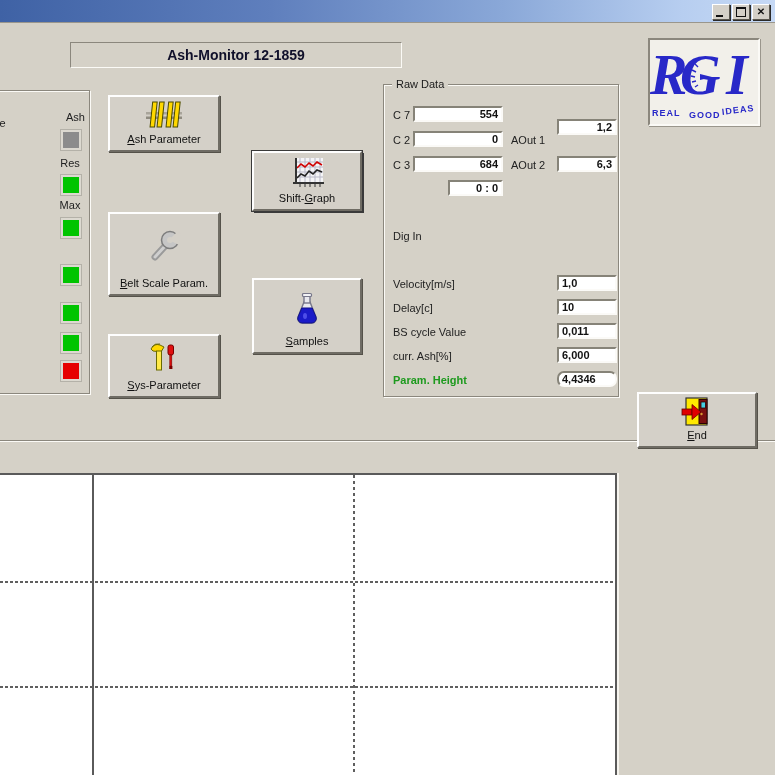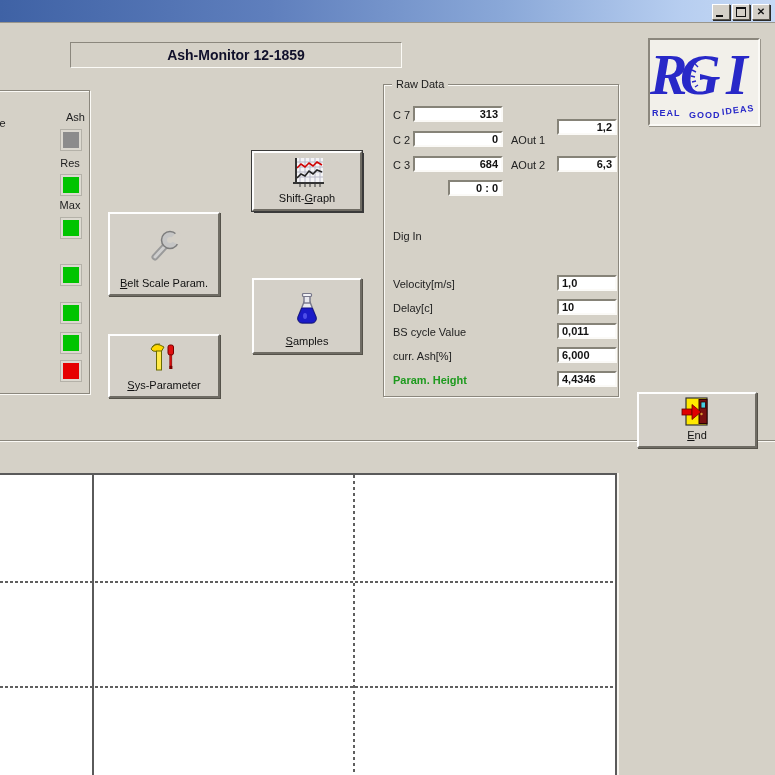--- a/index.html
+++ b/index.html
@@ -163,20 +163,35 @@
 
     <span class="ind-label" style="left:66px;top:108px;">Max</span>
     <div class="ind-square" style="left: 72px; top: 127px; background: rgb(0, 196, 0);"></div>
 
     <div class="ind-square" style="left: 72px; top: 174px; background: rgb(0, 196, 0);"></div>
     <div class="ind-square" style="left: 72px; top: 212px; background: rgb(0, 196, 0);"></div>
     <div class="ind-square" style="left: 72px; top: 242px; background: rgb(0, 196, 0);"></div>
     <div class="ind-square" style="left: 72px; top: 270px; background: rgb(230, 0, 0);"></div>
   </div>
 
+  <div id="btn-ash" class="btn3d">
+    <div class="icon">
+      <svg width="38" height="32" viewBox="0 0 38 32">
+        <rect x="1" y="13" width="36" height="2.5" fill="#a8a49a"></rect>
+        <rect x="1" y="17.5" width="36" height="2.5" fill="#8f8b80"></rect>
+        <g transform="skewX(-6)" stroke="#4a4a00" stroke-width="1" fill="#ffd800">
+          <rect x="8" y="3" width="4.5" height="25"></rect>
+          <rect x="15" y="3" width="4.5" height="25"></rect>
+          <rect x="24" y="3" width="4.5" height="25"></rect>
+          <rect x="31" y="3" width="4.5" height="25"></rect>
+        </g>
+      </svg>
+    </div>
+    <div class="lbl"><span></span><span class="u">A</span><span>sh Parameter</span></div>
+  </div>
 
   <div id="btn-shift" class="btn3d default-btn">
     <div class="icon">
       <svg width="36" height="32" viewBox="0 0 36 32">
         <rect x="7" y="1" width="27" height="25" fill="#f4f4f6"></rect>
         <g stroke="#b8b8c8" stroke-width="1">
           <line x1="11" y1="1" x2="11" y2="26"></line>
             <line x1="16" y1="1" x2="16" y2="26"></line>
           <line x1="21" y1="1" x2="21" y2="26"></line>
             <line x1="26" y1="1" x2="26" y2="26"></line>
@@ -239,21 +254,21 @@
         <rect x="21.2" y="25" width="3.2" height="3" fill="#7a0000"></rect>
       </svg>
     </div>
     <div class="lbl"><span></span><span class="u">S</span><span>ys-Parameter</span></div>
   </div>
 
   <div id="rawdata-group" class="groupbox">
     <span class="gb-label">Raw Data</span>
 
     <span class="rd-label" style="left:9px;top:24px;">C 7</span>
-    <div class="field right" style="left:29px;top:21px;width:80px;">313</div>
+    <div class="field right" style="left:29px;top:21px;width:80px;">554</div>
 
     <span class="rd-label" style="left:9px;top:49px;">C 2</span>
     <div class="field right" style="left:29px;top:46px;width:80px;">0</div>
 
     <span class="rd-label" style="left:127px;top:49px;">AOut 1</span>
     <div class="field right" style="left:173px;top:34px;width:50px;">1,2</div>
 
     <span class="rd-label" style="left:9px;top:74px;">C 3</span>
     <div class="field right" style="left:29px;top:71px;width:80px;">684</div>
 
@@ -269,21 +284,21 @@
     <span class="rd-label" style="left:9px;top:217px;">Delay[c]</span>
     <div class="field" style="left:173px;top:214px;width:50px;">10</div>
 
     <span class="rd-label" style="left:9px;top:241px;">BS cycle Value</span>
     <div class="field" style="left:173px;top:238px;width:50px;">0,011</div>
 
     <span class="rd-label" style="left:9px;top:265px;">curr. Ash[%]</span>
     <div class="field" style="left:173px;top:262px;width:50px;">6,000</div>
 
     <span class="rd-label green-label" style="left: 9px; top: 289px; color: rgb(30, 154, 30);">Param. Height</span>
-    <div class="field" style="left:173px;top:286px;width:50px;">4,4346</div>
+    <div class="field" style="left:173px;top:286px;width:50px;border-radius:7px;">4,4346</div>
   </div>
 
   <div class="groove"></div>
 
   <div id="btn-end" class="btn3d">
     <div class="icon">
       <svg width="34" height="30" viewBox="0 0 34 30">
         <rect x="6" y="1" width="21" height="27" fill="#ffe800" stroke="#333" stroke-width="1.2"></rect>
         <rect x="19" y="2.5" width="8" height="24" fill="#7a1010" stroke="#2a0000" stroke-width="1"></rect>
         <rect x="21" y="5" width="4.5" height="6" fill="#46cce0" stroke="#2a0000" stroke-width="0.8"></rect>

